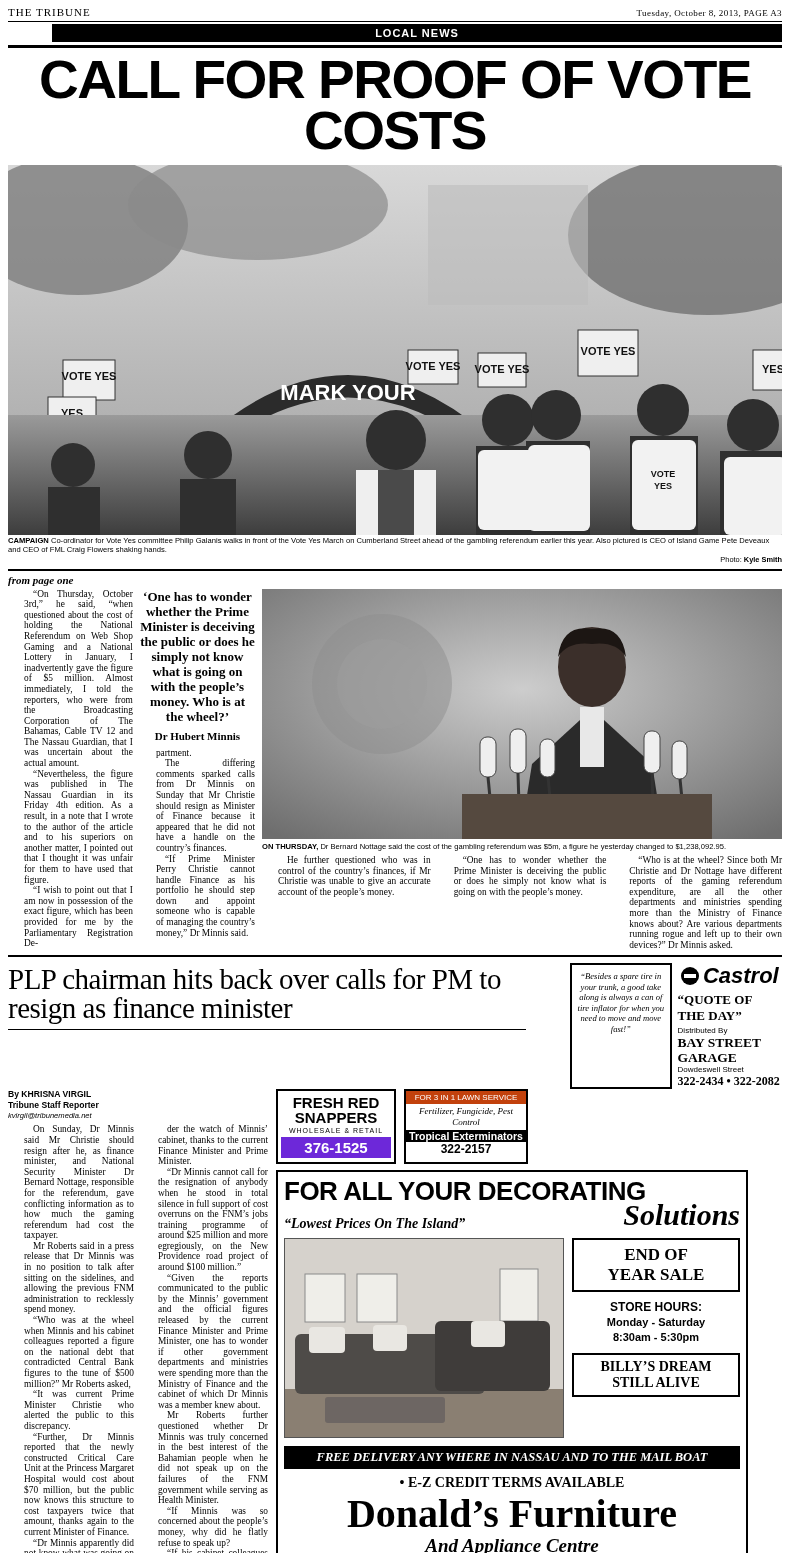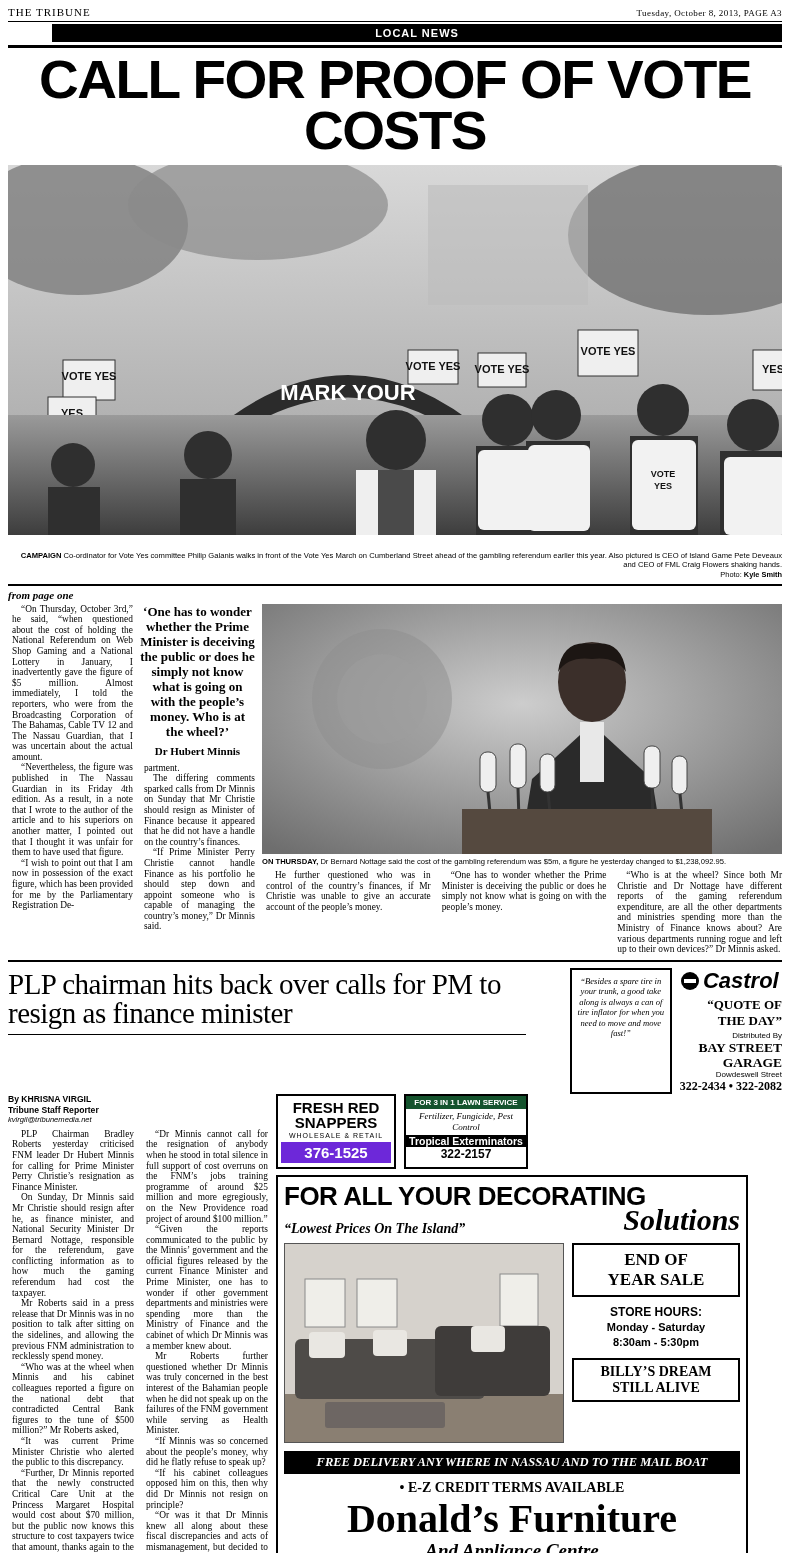--- a/index.html
+++ b/index.html
@@ -42,41 +42,41 @@
     transform: scaleX(1.02);
   }
 
   
   .photo-main {
     width:100%; height:370px; position:relative; overflow:hidden;
     background:linear-gradient(#b9b9b9,#8f8f8f);
   }
   .photo-caption {
     font-family:"Liberation Sans", sans-serif;
-    font-size:7.6px; line-height:1.25; margin-top:16px;text-align:right;
+    font-size:7.6px; line-height:1.25; margin-top:1px;
   }
   .photo-caption b { font-weight:bold; }
   .photo-credit { text-align:right; font-size:7.4px; font-family:"Liberation Sans",sans-serif;}
 
   .sep { height:2px; background:#000; margin:5px 0 3px 0; }
 
   
   .frompage {
     font-family:"Liberation Serif", serif;
     font-style:italic; font-weight:bold; font-size:11px;
     margin-bottom:3px;
   }
   .topgrid { display:flex; gap:7px; }
   .col-narrow { width:128px; }
   .col-mid { width:118px; }
   .bodytext {
     font-size:9.4px; line-height:10.6px; text-align:justify;
     font-family:"Liberation Serif", serif;
   }
-  .bodytext p { margin:0 0 0 4px; text-indent:9px; }
+  .bodytext p { margin:0 0 0 16px; text-indent:9px; }
   .pullquote {
     font-family:"Liberation Serif", serif;
     font-weight:bold; font-size:13px; line-height:15px;
     text-align:center; margin-bottom:6px;
   }
   .pullattr {
     font-family:"Liberation Serif", serif;
     font-weight:bold; font-size:11px; text-align:center;
     margin:4px 0 6px 0;
   }
@@ -106,29 +106,29 @@
   .adbox { border:2px solid #000; }
   .ad-snapper {
     border:2px solid #000; width:120px; padding:4px 3px; text-align:center;
     font-family:"Liberation Sans", sans-serif;
   }
   .ad-snapper .t1 { font-weight:bold; font-size:15px; line-height:15px; }
   .ad-snapper .t2 { font-size:7px; letter-spacing:1px; margin:2px 0 3px 0;}
   .ad-snapper .phone { background:#6d28d9; color:#fff; font-weight:bold; font-size:15px; padding:2px 0;}
 
   .ad-term { width:124px; text-align:center; font-family:"Liberation Sans",sans-serif; }
-  .ad-term .hdr { background:#14532d;color:#fff;font-weight:bold;font-size:8px;padding:2px 0;}
+  .ad-term .hdr { background:#c2410c;color:#fff;font-weight:normal;font-size:8px;padding:2px 0;}
   .ad-term .it { font-family:"Liberation Serif",serif; font-style:italic; font-size:9px; line-height:11px; padding:2px 1px;}
   .ad-term .name { font-weight:bold; font-size:10.5px; }
   .ad-term .ph { font-weight:bold; font-size:12px; }
 
   .ad-castrol { width:248px;padding-left:36px; }
   .castrol-row { display:flex; gap:6px; }
   .tirebox { border:2px solid #000; width:118px; padding:6px 5px; font-family:"Liberation Serif",serif; font-size:8.6px; line-height:10.5px; font-style:italic; text-align:center;}
-  .quoteday { width:124px; text-align:right; font-family:"Liberation Serif",serif;}
+  .quoteday { width:124px; text-align:left; font-family:"Liberation Serif",serif;}
   .castrol-logo { display:flex; align-items:center; justify-content:center; gap:4px; font-family:"Liberation Sans",sans-serif; font-weight:bold; font-size:22px; font-style:italic;}
   .castrol-logo .cc { width:18px;height:18px;border-radius:50%;background:#000;display:inline-block;position:relative;}
   .castrol-logo .cc:after{content:"";position:absolute;left:3px;top:7px;width:12px;height:4px;background:#fff;}
   .qod { font-family:"Liberation Serif",serif; font-weight:bold; font-size:13px; margin:3px 0 2px 0;}
   .dist { font-size:8px; font-family:"Liberation Sans",sans-serif;}
   .bsg { font-family:"Liberation Serif",serif; font-weight:bold; font-size:13.5px; line-height:15px;}
   .bsgst { font-size:8px; font-family:"Liberation Sans",sans-serif;}
   .bsgph { font-family:"Liberation Serif",serif; font-weight:bold; font-size:12px;}
 
   
@@ -359,30 +359,30 @@
 
   <div class="bottomwrap">
     <div class="leftcolumns">
       <div class="byline">
         <div>By KHRISNA VIRGIL</div>
         <div>Tribune Staff Reporter</div>
         <div class="email">kvirgil@tribunemedia.net</div>
       </div>
       <div class="lc2" style="margin-top:4px;">
         <div class="bodytext">
-          <p>PLP Chairman Bradley Roberts yesterday criticised FNM leader Dr Hubert Minnis for calling for Prime Minister Perry Christie’s resignation as Finance Minister.</p>
           <p>On Sunday, Dr Minnis said Mr Christie should resign after he, as finance minister, and National Security Minister Dr Bernard Nottage, responsible for the referendum, gave conflicting information as to how much the gaming referendum had cost the taxpayer.</p>
           <p>Mr Roberts said in a press release that Dr Minnis was in no position to talk after sitting on the sidelines, and allowing the previous FNM administration to recklessly spend money.</p>
           <p>“Who was at the wheel when Minnis and his cabinet colleagues reported a figure on the national debt that contradicted Central Bank figures to the tune of $500 million?” Mr Roberts asked,</p>
           <p>“It was current Prime Minister Christie who alerted the public to this discrepancy.</p>
           <p>“Further, Dr Minnis reported that the newly constructed Critical Care Unit at the Princess Margaret Hospital would cost about $70 million, but the public now knows this structure to cost taxpayers twice that amount, thanks again to the current Minister of Finance.</p>
           <p>“Dr Minnis apparently did not know what was going on in his own ministry or he wilfully misled the Bahamian people.</p>
 
         </div>
         <div class="bodytext">
+          <p>der the watch of Minnis’ cabinet, thanks to the current Finance Minister and Prime Minister.</p>
           <p>“Dr Minnis cannot call for the resignation of anybody when he stood in total silence in full support of cost overruns on the FNM’s jobs training programme of around $25 million and more egregiously, on the New Providence road project of around $100 million.”</p>
           <p>“Given the reports communicated to the public by the Minnis’ government and the official figures released by the current Finance Minister and Prime Minister, one has to wonder if other government departments and ministries were spending more than the Ministry of Finance and the cabinet of which Dr Minnis was a member knew about.</p>
           <p>Mr Roberts further questioned whether Dr Minnis was truly concerned in the best interest of the Bahamian people when he did not speak up on the failures of the FNM government while serving as Health Minister.</p>
           <p>“If Minnis was so concerned about the people’s money, why did he flatly refuse to speak up?</p>
           <p>“If his cabinet colleagues opposed him on this, then why did Dr Minnis not resign on principle?</p>
           <p>“Or was it that Dr Minnis knew all along about these fiscal discrepancies and acts of mismanagement, but decided to deceive the public?</p>
 
         </div>
       </div>
     </div>

